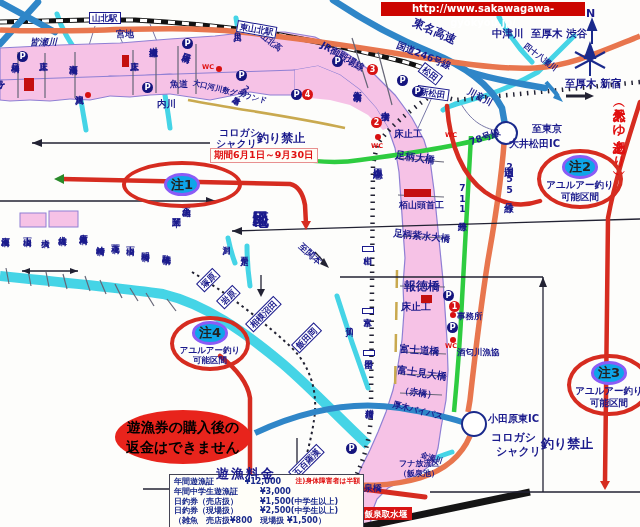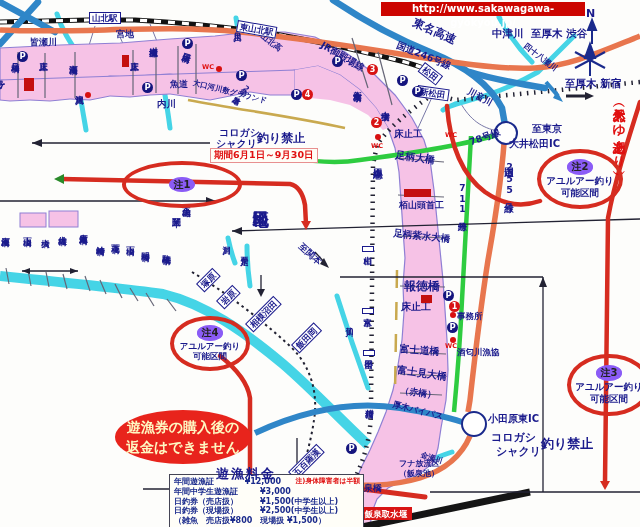--- a/index.html
+++ b/index.html
@@ -17,24 +17,24 @@
   .pmark{position:absolute;width:11px;height:11px;background:#15157e;color:#fff;border-radius:50%;
        font-size:8.5px;font-weight:bold;text-align:center;line-height:11px;z-index:6}
   .nmark{position:absolute;width:11px;height:11px;background:#d81414;color:#fff;border-radius:50%;
        font-size:8px;font-weight:bold;text-align:center;line-height:11px;z-index:6}
   .wcmark{position:absolute;color:#e01010;font-size:6.5px;font-weight:bold;z-index:6}
   .rdot{position:absolute;width:6px;height:6px;border-radius:50%;background:#d81010;z-index:6}
   .rrect{position:absolute;background:#c40f0f;z-index:6}
   .note-ellipse{position:absolute;border:4px solid #d62c20;border-radius:50%;z-index:8;
        display:flex;flex-direction:column;align-items:center;justify-content:center;
        text-align:center;color:#1a1a8c;font-weight:bold;line-height:1.25}
-  .note-ellipse .pill{background:#8b5cf6;border:1px solid #8b5cf6;border-radius:50%;
-       padding:0 4px;font-size:10px;color:#222;line-height:1.35;font-weight:bold}
+  .note-ellipse .pill{background:#0ea5e9;border:3px solid #8b5cf6;border-radius:50%;
+       padding:0 4px;font-size:13px;color:#222;line-height:1.35;font-weight:bold}
   .note-ellipse.side{flex-direction:column;gap:2px}
-  .note-ellipse.filled{background:#e8241c;border:none;color:#fef9c3;line-height:1.45}
+  .note-ellipse.filled{background:#e8241c;border:none;color:#000000;line-height:1.45}
   .period{position:absolute;border:1.5px solid #e89090;background:#fffdf6;color:#e01010;
        font-weight:bold;white-space:nowrap;padding:0 3px;z-index:7;line-height:1.35}
   #banner{position:absolute;left:381px;top:2px;width:204px;height:14px;background:#cc0500;
        color:#fff;font-weight:bold;font-size:10px;text-align:center;line-height:14px;z-index:9}
   #fee-title{position:absolute;left:216px;top:465px;font-size:13px;color:#1a1a8c;
        font-weight:bold;z-index:8;letter-spacing:2px}
   #fee{position:absolute;left:169px;top:474px;width:186px;border:1.5px solid #445;
        background:#fffef8;z-index:7;padding:2px 3px 1px 4px}
   .fee-row{display:flex;font-size:8px;color:#1a2a8c;font-weight:bold;line-height:1.22;white-space:nowrap}
   .fee-row .c1{width:86px}
@@ -235,21 +235,21 @@
         <span class="c2">¥1,500(中学生以上)</span>
       </div>
       <div class="fee-row">
         <span class="c1">日釣券（現場扱）</span>
         <span class="c2">¥2,500(中学生以上)</span>
       </div>
       <div class="fee-row">
         <span class="c1 wide">（雑魚　売店扱¥800　現場扱 ¥1,500）</span>
       </div>
     </div>
-<div class="lbl" style="left: 30px; top: 38px; font-size: 9px;">皆瀬川</div>
+<div class="lbl" style="left: 30px; top: 38px; font-size: 9px; font-style: italic;">皆瀬川</div>
     <div class="lbl" style="left: 116px; top: 30px; font-size: 9px;">宮地</div>
     <div class="lbl" style="left: 170px; top: 80px; font-size: 9px;">魚道</div>
     <div class="lbl" style="left: 157px; top: 99px; font-size: 9.5px;">内川</div>
     <div class="lbl" style="left: 194px; top: 79px; font-size: 7.5px; transform: rotate(14deg);">大口河川敷グラウンド</div>
     <div class="lbl" style="left: 264px; top: 32px; font-size: 8px; transform: rotate(38deg);">山北高</div>
     <div class="lbl" style="left: 324px; top: 40px; font-size: 9.5px; transform: rotate(30deg);">JR御殿場線</div>
     <div class="lbl" style="left: 399px; top: 40px; font-size: 9.5px; transform: rotate(22deg);">国道246号線</div>
     <div class="lbl" style="left: 416px; top: 16px; font-size: 11.5px; transform: rotate(24deg);">東名高速</div>
     <div class="lbl" style="left: 492px; top: 28px; font-size: 10.5px;">中津川</div>
     <div class="lbl" style="left: 531px; top: 28px; font-size: 10.5px;">至厚木 渋谷</div>

